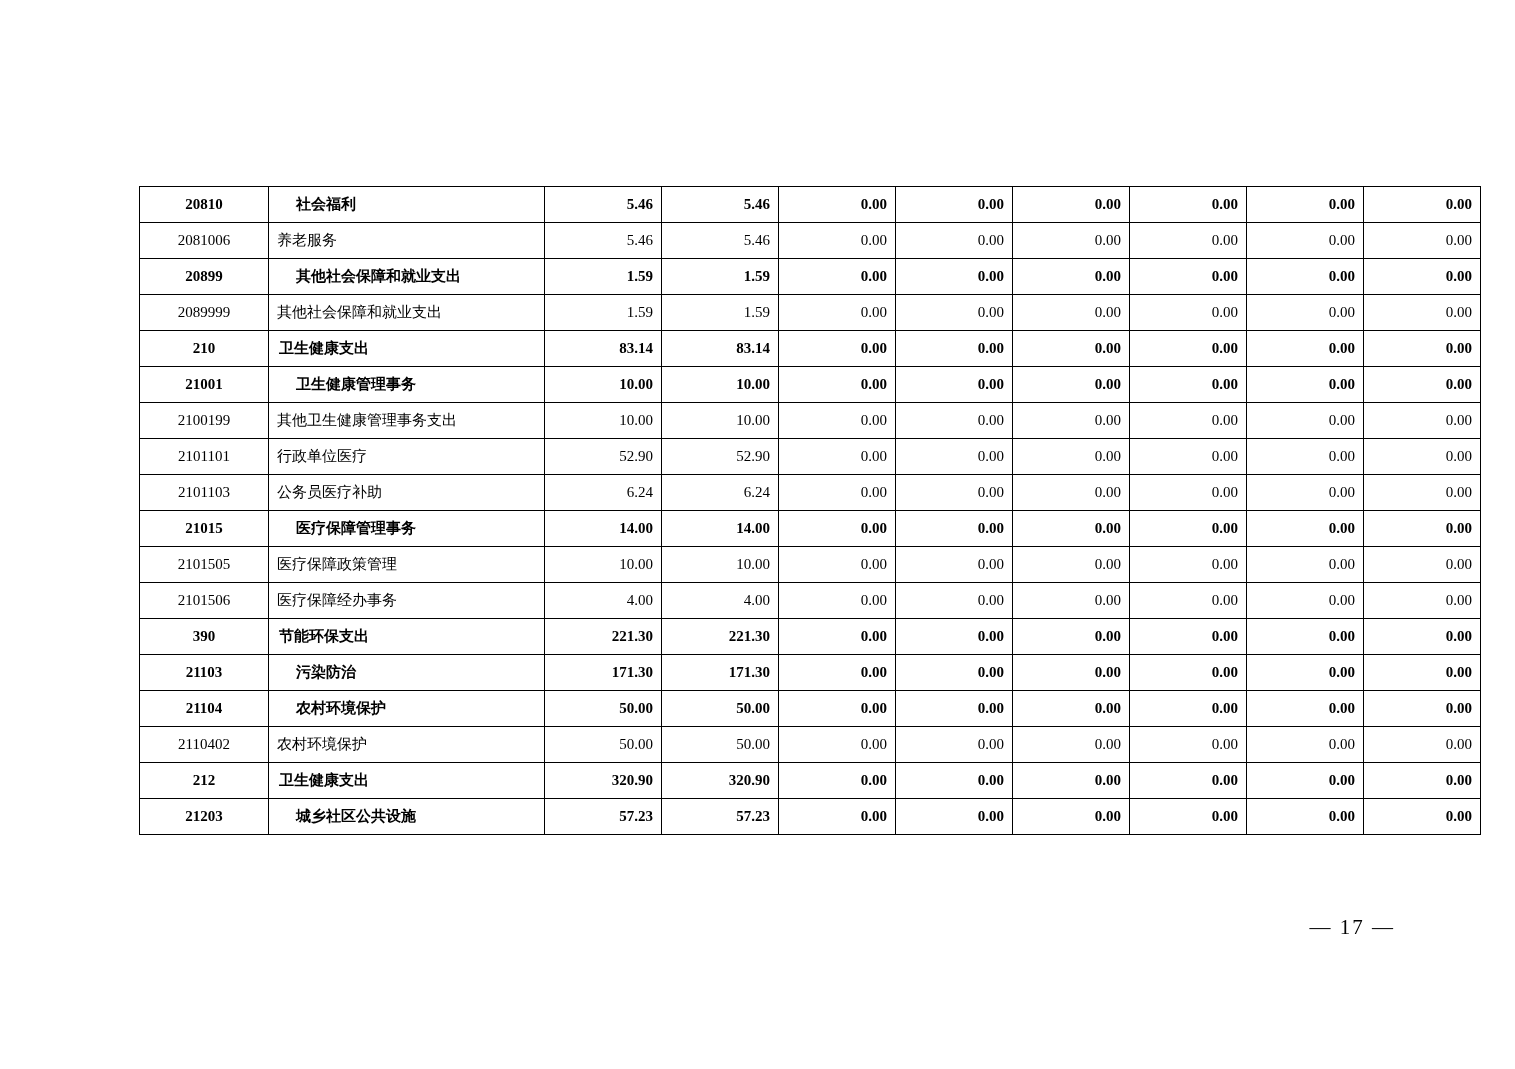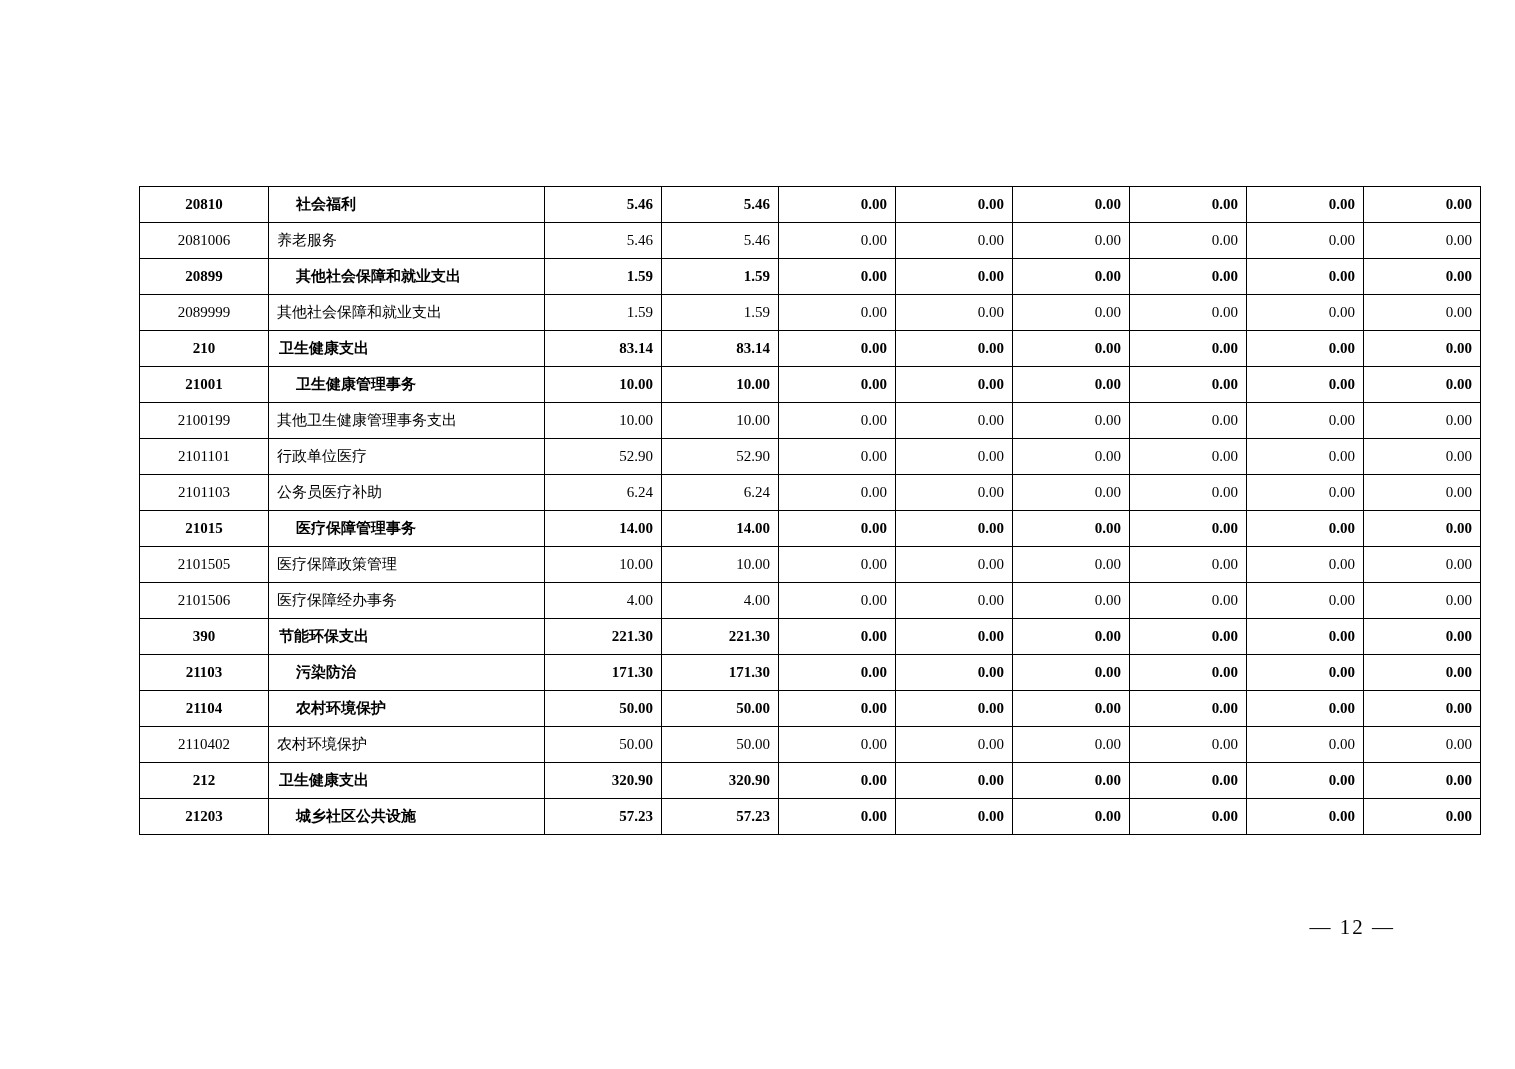--- a/index.html
+++ b/index.html
@@ -291,14 +291,14 @@
           <td class="num">57.23</td>
           <td class="num">0.00</td>
           <td class="num">0.00</td>
           <td class="num">0.00</td>
           <td class="num">0.00</td>
           <td class="num">0.00</td>
           <td class="num">0.00</td>
         </tr>
       </tbody>
   </table>
-  <div class="page-number">— 12 —</div>
+  <div class="page-number">— 17 —</div>
 </div>
 
 </body></html>

